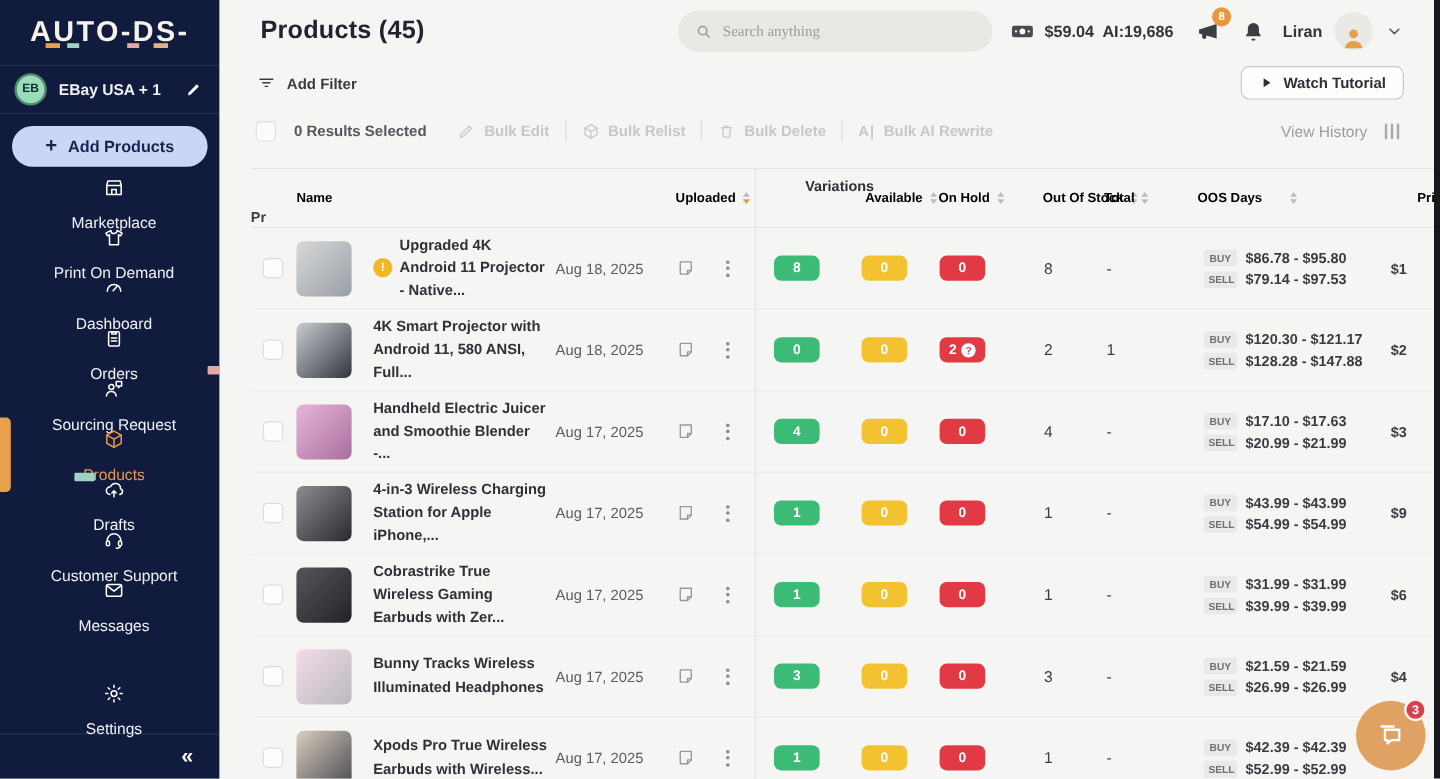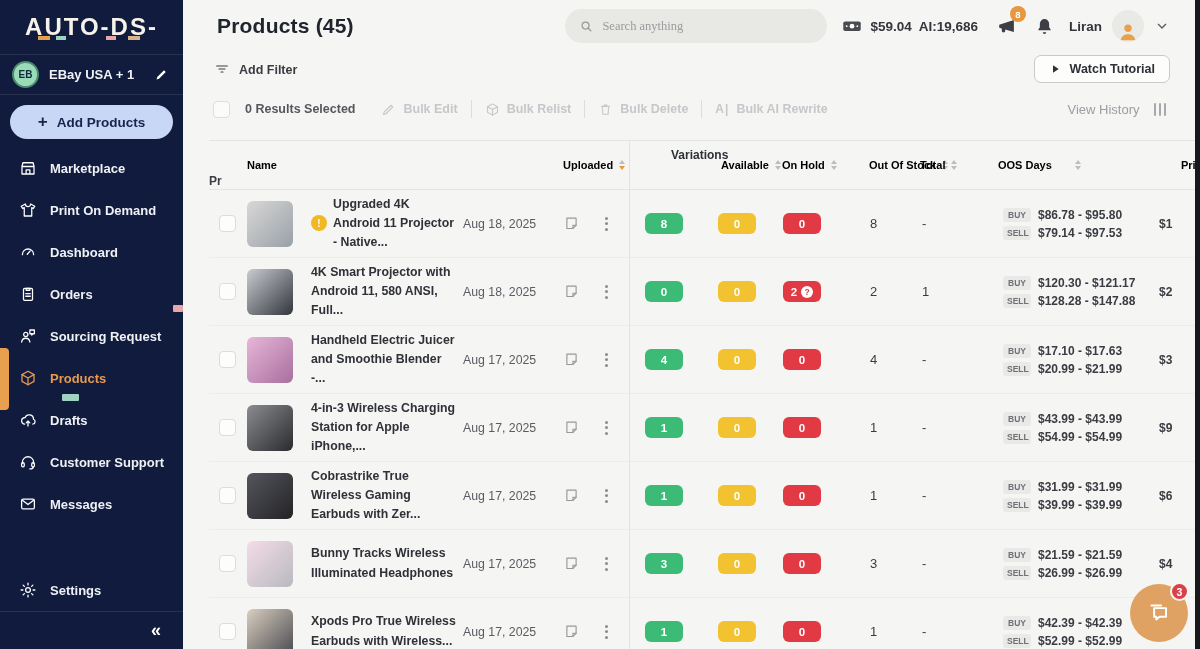--- a/index.html
+++ b/index.html
@@ -23,21 +23,21 @@
     border:2px solid #4e8a6e; color:#102a3c; font-size:10px; font-weight:800;
     display:flex; align-items:center; justify-content:center; flex:none; }
   .store-name { font-size:13px; font-weight:700; flex:1; }
   .add-products-wrap { padding:10px 10px 8px; }
   .add-products { width:100%; height:34px; border:none; border-radius:17px; background:#c8d7f5;
     color:#19234d; font-family:inherit; font-size:13.5px; font-weight:700; cursor:pointer;
     display:flex; align-items:center; justify-content:center; gap:9px; }
   .add-products .plus { font-size:17px; font-weight:700; }
   .nav { display:flex; flex-direction:column; }
   .nav-item { height:42px; display:flex; align-items:center; gap:13px; padding:0 12px 0 19px;
-    font-size:13px; font-weight:700; color:#f0f1f5; cursor:pointer; position:relative; }
+    font-size:13px; font-weight:400; color:#f0f1f5; cursor:pointer; position:relative;flex-direction:column; }
   .nav-item svg { width:18px; height:18px; stroke:#fff; fill:none; stroke-width:1.7;
     stroke-linecap:round; stroke-linejoin:round; flex:none; }
   .nav-item.active { color:#e8994d; }
   .nav-item.active svg { stroke:#e8994d; }
   .sb-spacer { flex:1; }
   .sb-bottom { border-top:1px solid rgba(255,255,255,.10); height:38px; display:flex;
     align-items:center; justify-content:flex-end; padding:0 22px; }
   .collapse-btn { color:#fff; font-size:18px; font-weight:700; cursor:pointer; }
   .artifact-orange { position:absolute; left:0; top:348px; width:9px; height:62px;
     background:#e8a04e; border-radius:0 4px 4px 0; }

